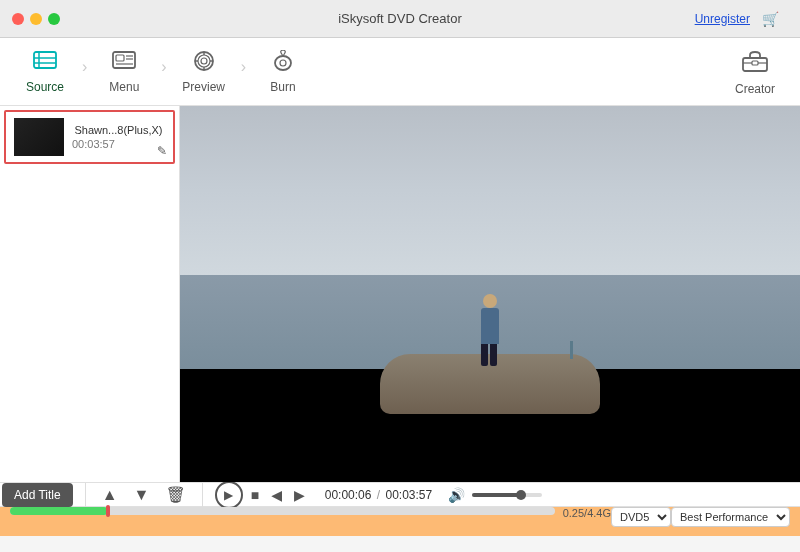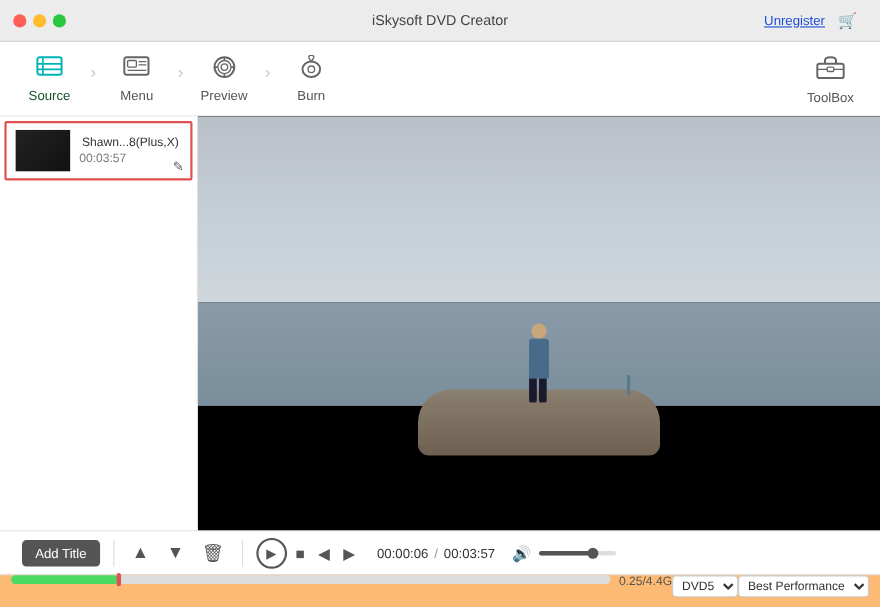--- a/index.html
+++ b/index.html
@@ -267,26 +267,26 @@
       position: absolute;
       bottom: calc(18% + 55px);
       left: calc(50% + 80px);
       width: 3px;
       height: 18px;
       background: #5a7a8a;
     }
 
     
     .controls-bar {
-      height: 40px;
+      height: 24px;
       background: #fff;
       border-top: 1px solid #e0e0e0;
       display: flex;
       align-items: center;
-      padding: 0 20px;
+      padding: 0 2px;
       gap: 8px;
     }
     .add-title-btn {
       background: #555;
       color: #fff;
       border: none;
       border-radius: 4px;
       padding: 5px 12px;
       font-size: 12px;
       cursor: pointer;
@@ -504,21 +504,21 @@
   <div class="toolbox-item">
     <span class="toolbox-icon">
       <svg width="28" height="24" viewBox="0 0 28 24" fill="none">
         <rect x="2" y="10" width="24" height="13" rx="2" stroke="#666" stroke-width="1.8" fill="none"></rect>
         <path d="M9 10 V7 C9 5 10 4 14 4 C18 4 19 5 19 7 V10" stroke="#666" stroke-width="1.8" fill="none"></path>
         <rect x="11" y="13" width="6" height="4" rx="1" stroke="#666" stroke-width="1.2" fill="none"></rect>
         <line x1="2" y1="15" x2="11" y2="15" stroke="#666" stroke-width="1.2"></line>
         <line x1="17" y1="15" x2="26" y2="15" stroke="#666" stroke-width="1.2"></line>
       </svg>
     </span>
-    <span class="toolbox-label">ToolBox</span>
+    <span class="toolbox-label">Creator</span>
   </div>
 </div>
 
 <div class="main-content">
 
   <div class="left-panel">
     <div class="video-item">
       <div class="video-thumbnail">
         <div class="video-thumbnail-inner"></div>
       </div>

